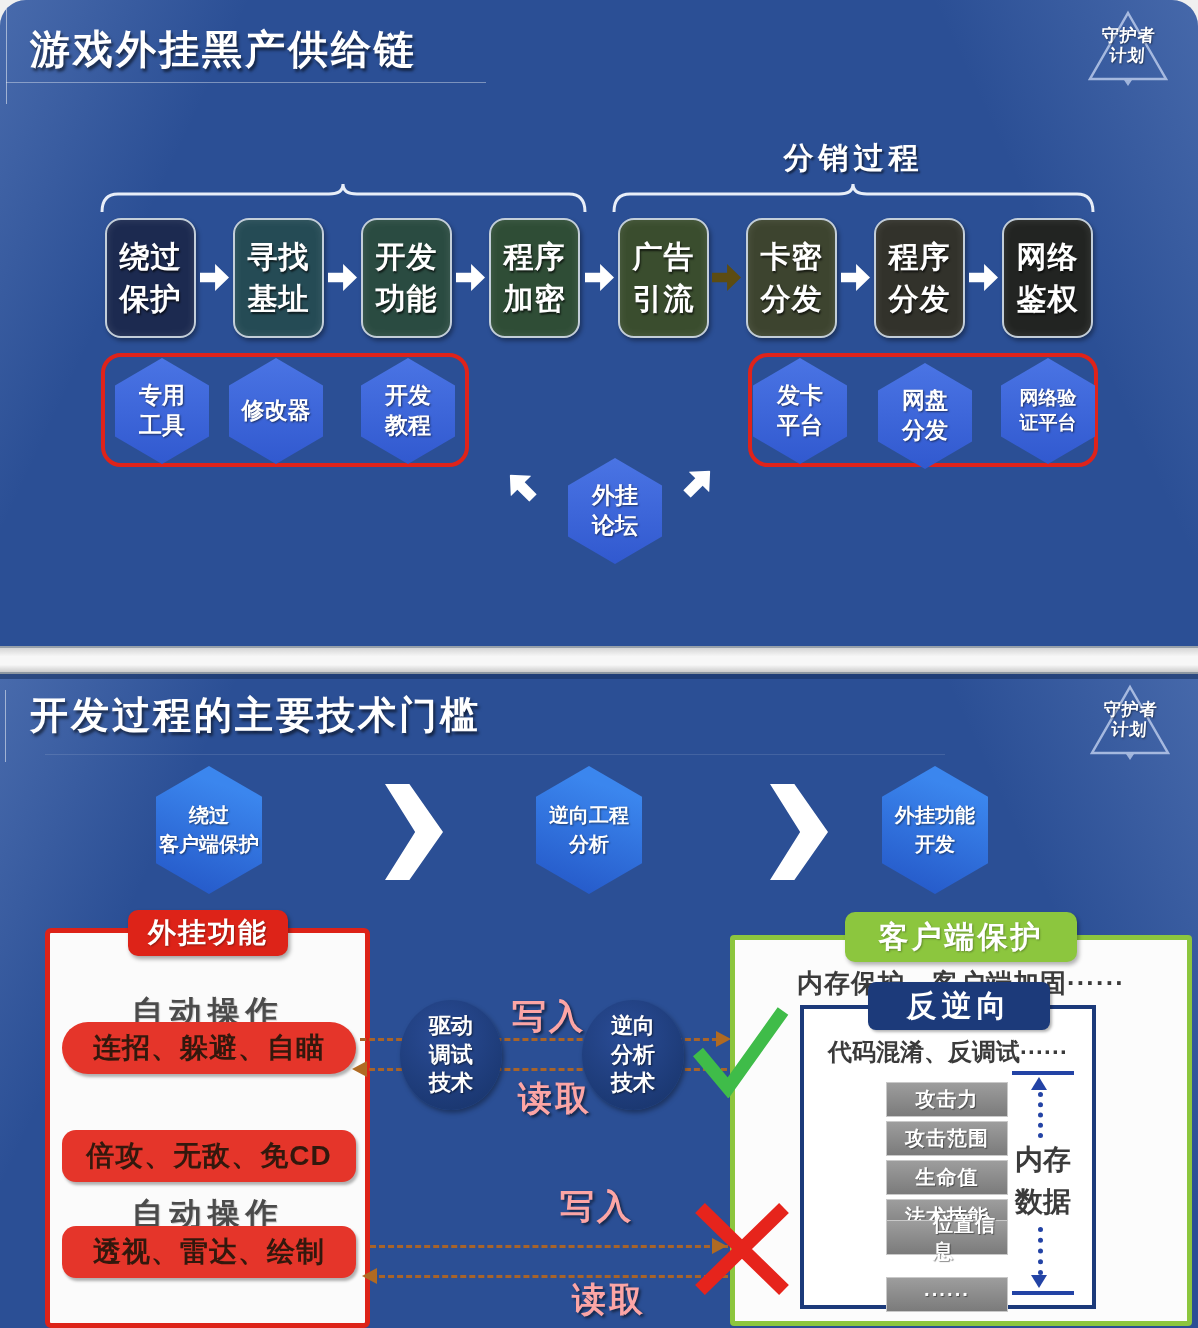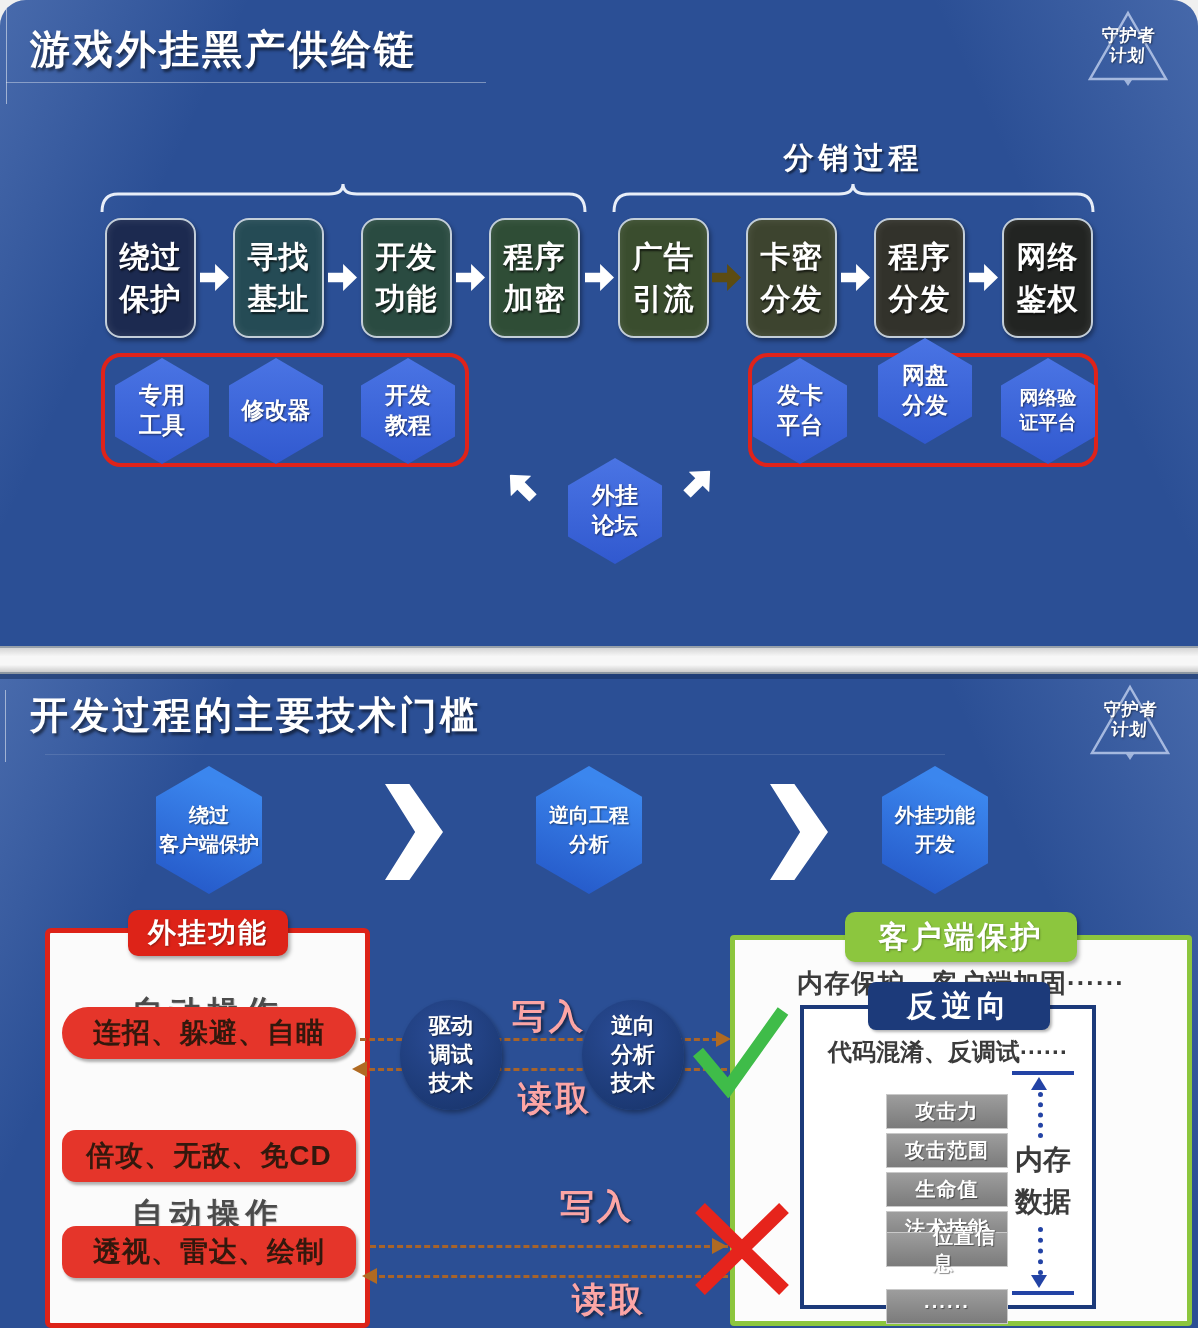--- a/index.html
+++ b/index.html
@@ -106,21 +106,21 @@
     border:4px solid #1c3a7a; background:#fff; z-index:4; }
   .ar-tab { position:absolute; left:868px; top:308px; width:182px; height:48px;
     background:#1c3a7a; border-radius:8px; display:flex; align-items:center; justify-content:center;
     color:#fff; font-weight:bold; font-size:30px; letter-spacing:5px; z-index:5;
     box-shadow:2px 2px 3px rgba(0,0,0,.3); }
   .ar-desc { position:absolute; left:802px; top:362px; width:292px; text-align:center;
     color:#3b3b3b; font-weight:bold; font-size:24px; z-index:5; }
   .mem-item { position:absolute; left:886px; width:122px; height:35px;
     background:linear-gradient(180deg,#9d9d9d,#7b7b7b); border:1px solid #c9c9c9;
     display:flex; align-items:center; justify-content:center; color:#fff; font-weight:bold;
-    font-size:20px; z-index:5; text-shadow:1px 1px 1px rgba(0,0,0,.45); letter-spacing:1px;margin-top:12px; }
+    font-size:20px; z-index:5; text-shadow:1px 1px 1px rgba(0,0,0,.45); letter-spacing:1px; }
   .axis-bar { position:absolute; left:1012px; width:62px; height:4px; background:#2343a5; z-index:5; }
   .axis-dots { position:absolute; left:1038px; border-left:5px dotted #2343a5; z-index:5; }
   .axis-tri { position:absolute; left:1031px; width:0; height:0; z-index:5; }
   .axis-tri.up { border-left:8px solid transparent; border-right:8px solid transparent; border-bottom:13px solid #2343a5; }
   .axis-tri.down { border-left:8px solid transparent; border-right:8px solid transparent; border-top:13px solid #2343a5; }
   .axis-label { position:absolute; left:1005px; top:465px; width:76px; text-align:center;
     color:#3b3b3b; font-weight:bold; font-size:28px; line-height:1.5; white-space:pre-line; z-index:6; }
 </style>
 </head>
 <body>
@@ -204,21 +204,21 @@
     <div class="hex" style="left:361px; top:358px;">
       <span class="txt">开发
 教程</span>
       </div>
 
     <div class="toolbox" style="left:748px; width:350px;"></div>
     <div class="hex" style="left:753px; top:358px;">
       <span class="txt">发卡
 平台</span>
       </div>
-    <div class="hex" style="left:878px; top:338px;">
+    <div class="hex" style="left:878px; top:363px;">
       <span class="txt">网盘
 分发</span>
       </div>
     <div class="hex" style="left:1001px; top:358px;">
       <span class="txt small">网络验
 证平台</span>
       </div>
 
     <div class="blockarrow" style="left:505px; top:472px; transform:rotate(-135deg);"></div>
     <div class="hex" style="left:568px; top:458px;">
@@ -256,21 +256,21 @@
       </div>
     <div class="chevron" style="left:770px;"></div>
     <div class="step-hex" style="left:882px;">
       <span class="txt">外挂功能
 开发</span>
       </div>
 
     <div class="cheat-panel"></div>
     <div class="cheat-tab">外挂功能</div>
     <div class="cheat-heading" style="top:317px;">自动操作</div>
-    <div class="cheat-bar" style="top:333px;border-radius:26px;">连招、躲避、自瞄</div>
+    <div class="cheat-bar" style="top:348px;border-radius:26px;">连招、躲避、自瞄</div>
     <div class="cheat-bar" style="top:456px;">倍攻、无敌、免CD</div>
     <div class="cheat-heading" style="top:519px;">自动操作</div>
     <div class="cheat-bar" style="top:552px;">透视、雷达、绘制</div>
 
     <div class="dash" style="left:360px; top:364px; width:376px;"></div>
     <div class="dash" style="left:360px; top:394px; width:376px;"></div>
     <div class="tri right" style="left:716px; top:357px;"></div>
     <div class="tri left" style="left:352px; top:387px;"></div>
     <div class="io-label" style="left:512px; top:320px;">写入</div>
     <div class="io-label" style="left:518px; top:402px;">读取</div>

